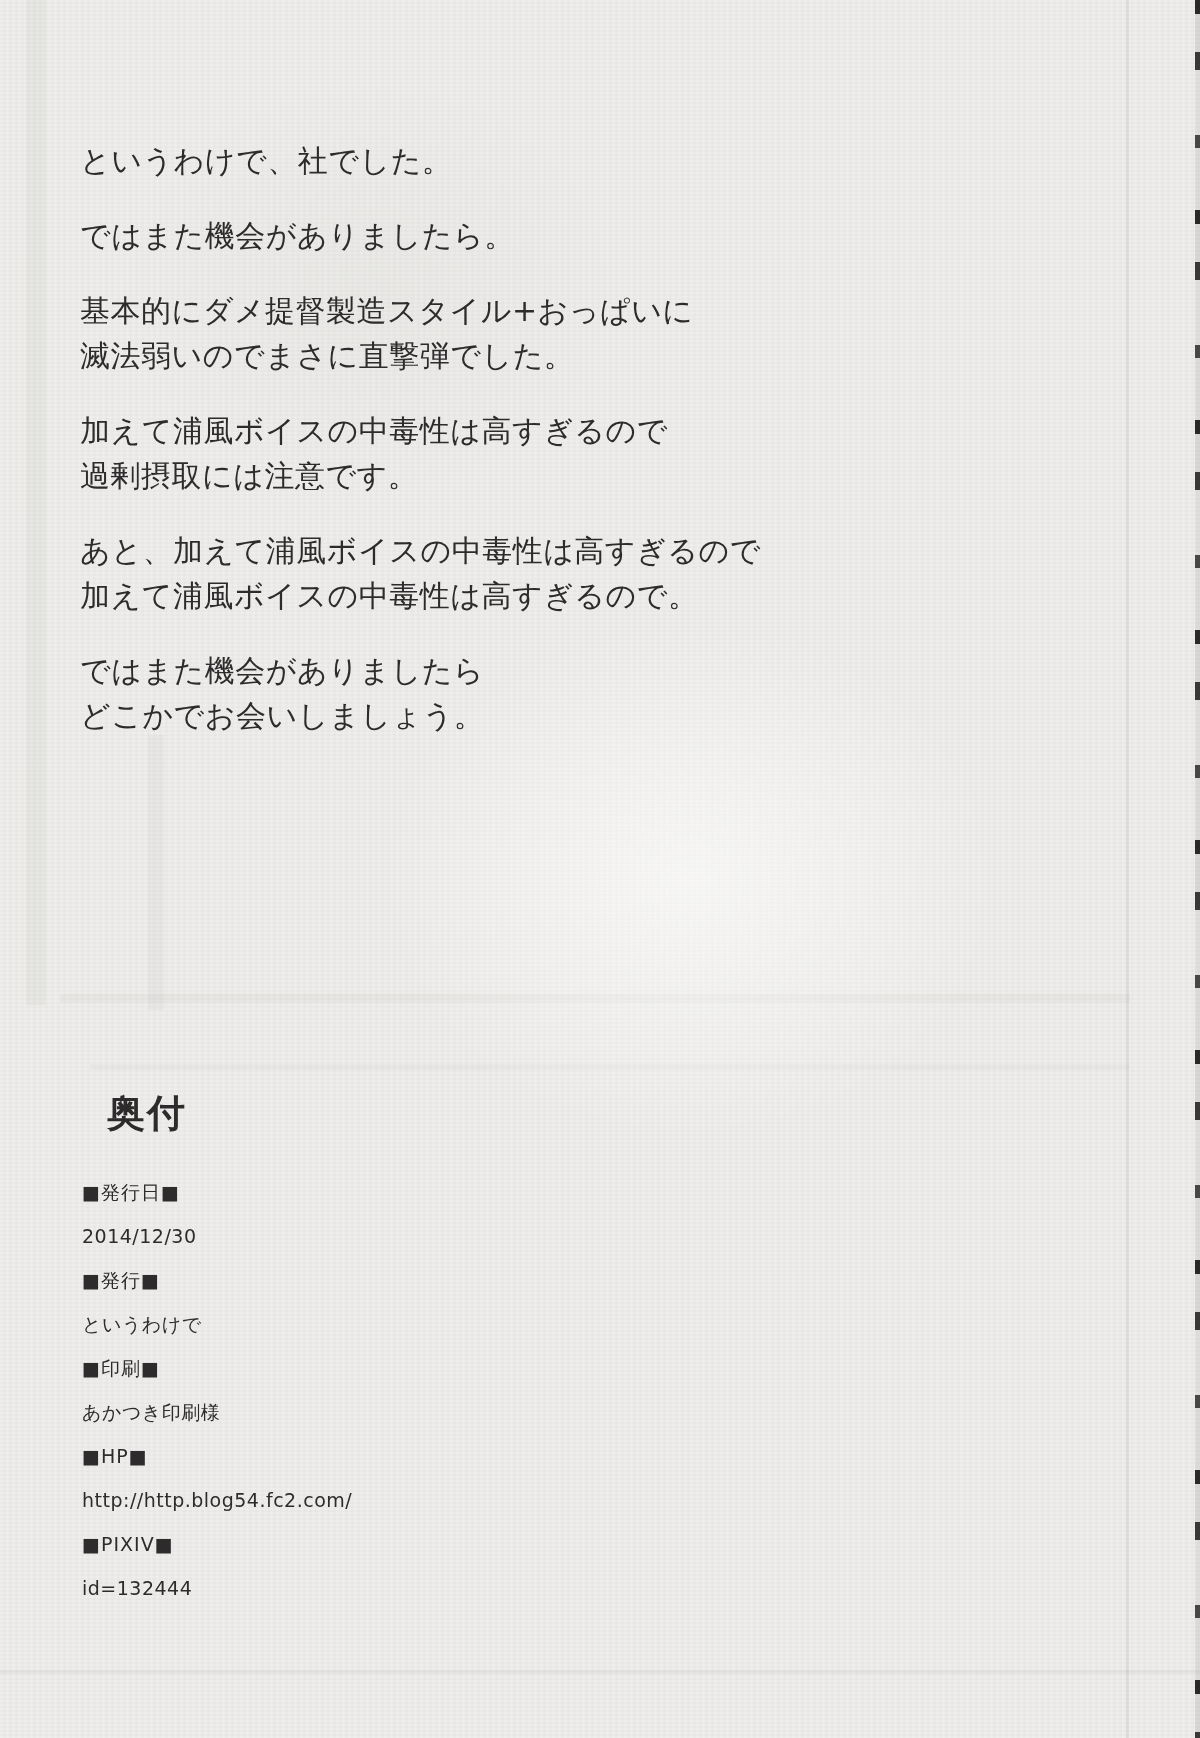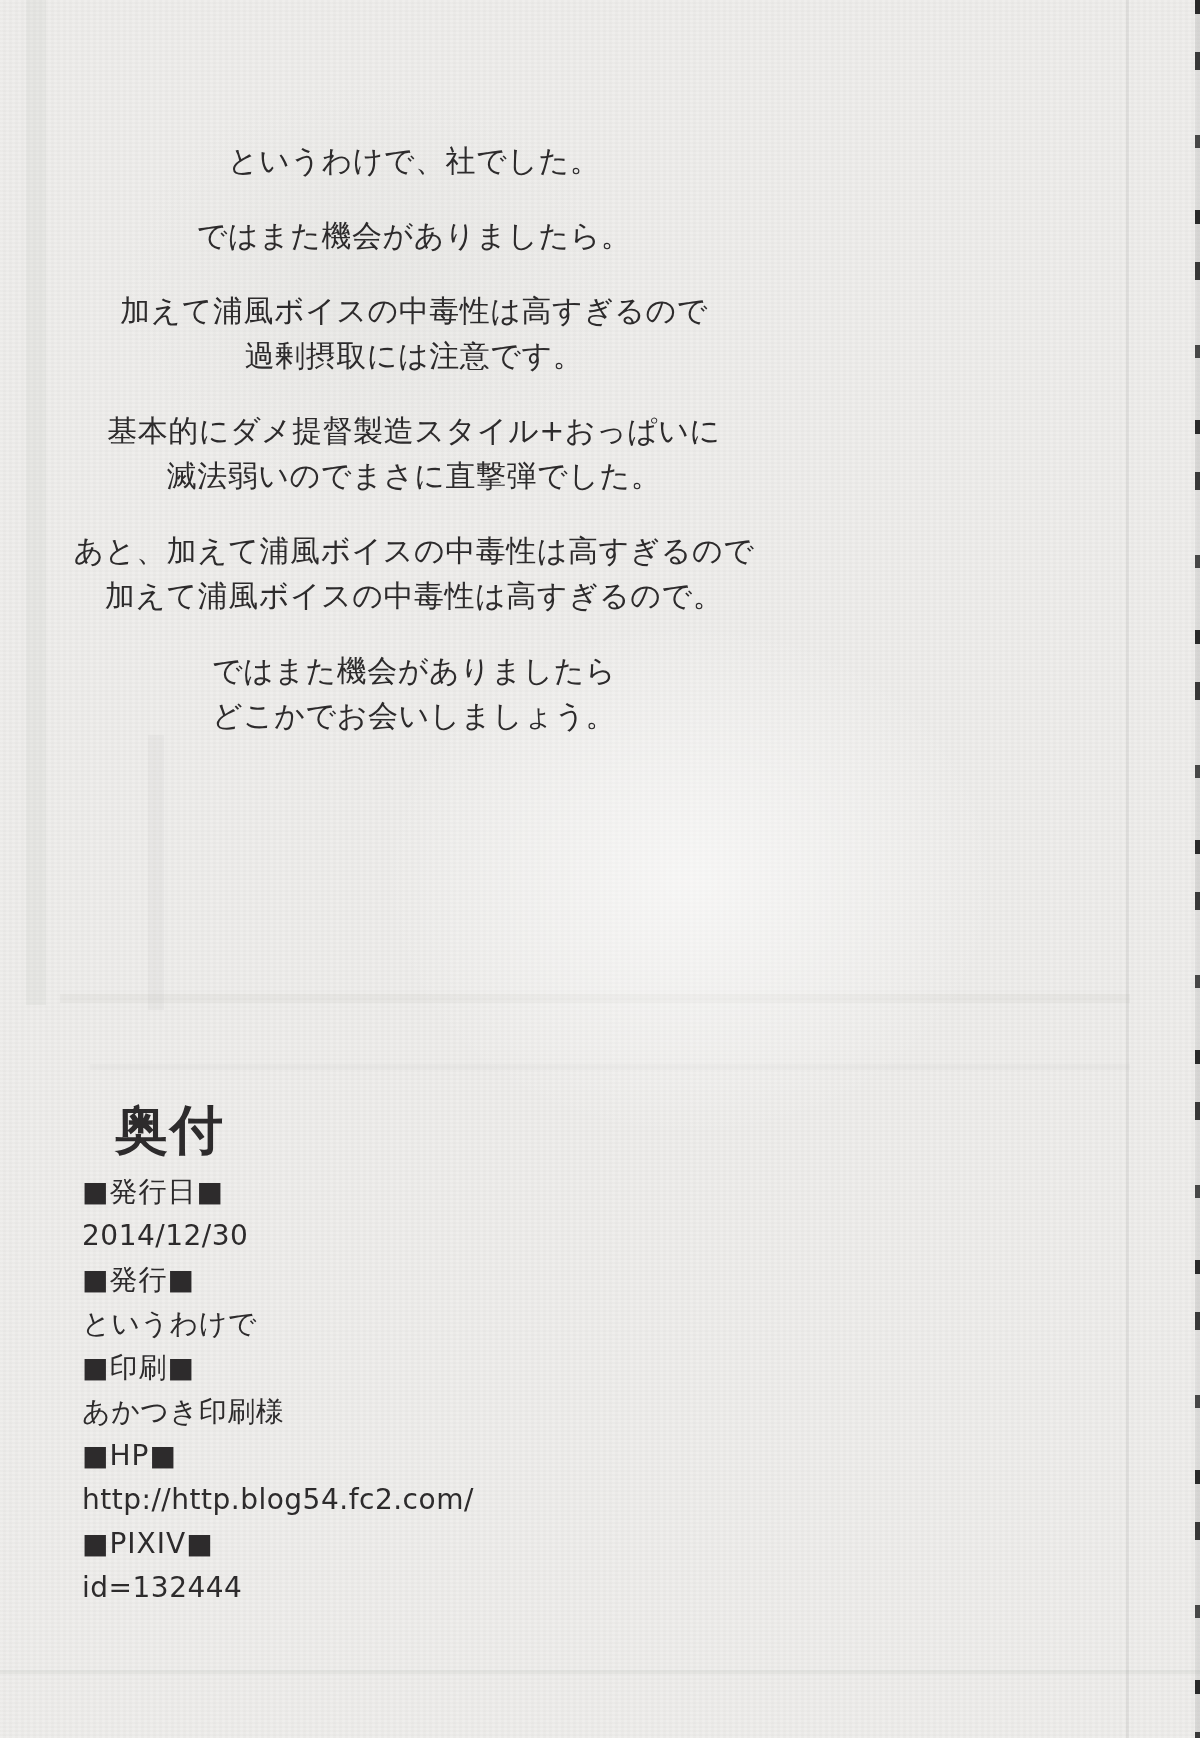--- a/index.html
+++ b/index.html
@@ -54,48 +54,47 @@
         rgba(150,150,150,0.25) 14px 52px,
         rgba(25,25,25,0.85) 52px 70px,
         rgba(170,170,170,0.2) 70px 135px,
         rgba(30,30,30,0.8) 135px 148px,
         rgba(160,160,160,0.22) 148px 210px);
   }
 
   
   .afterword {
     position: absolute;
-    left: 64px;
+    left: 80px;
     top: 138px;
     width: 700px;
     font-size: 30px;
     line-height: 45px;
     letter-spacing: 0.5px;
-    text-align: center;
   }
   .afterword p { margin: 0 0 30px 0; }
   .afterword p span { display: block; }
 
   
   .colophon-title {
     position: absolute;
     left: 103px;
     top: 1088px;
-    margin: 12px;
-    font-size: 53px;
+    margin: 4px;
+    font-size: 38px;
     font-weight: bold;
     line-height: 1.15;
     letter-spacing: 2px;
   }
   .colophon-lines {
     position: absolute;
     left: 82px;
     top: 1170px;
     width: 640px;
-    font-size: 28px;
+    font-size: 19px;
     line-height: 44px;
     letter-spacing: 0.5px;
   }
   .colophon-lines .label { letter-spacing: 1px; }
 </style>
 </head>
 <body>
 
 <div class="page">
 
@@ -109,26 +108,26 @@
   <div class="artifact crease-h-bottom"></div>
 
   <div class="afterword">
     <p>
       <span>というわけで、社でした。</span>
     </p>
     <p>
       <span>ではまた機会がありましたら。</span>
     </p>
     <p>
+      <span>基本的にダメ提督製造スタイル+おっぱいに</span>
+      <span>滅法弱いのでまさに直撃弾でした。</span>
+    </p>
+    <p>
       <span>加えて浦風ボイスの中毒性は高すぎるので</span>
       <span>過剰摂取には注意です。</span>
-    </p>
-    <p>
-      <span>基本的にダメ提督製造スタイル+おっぱいに</span>
-      <span>滅法弱いのでまさに直撃弾でした。</span>
     </p>
     <p>
       <span>あと、加えて浦風ボイスの中毒性は高すぎるので</span>
       <span>加えて浦風ボイスの中毒性は高すぎるので。</span>
     </p>
     <p>
       <span>ではまた機会がありましたら</span>
       <span>どこかでお会いしましょう。</span>
     </p>
   </div>

